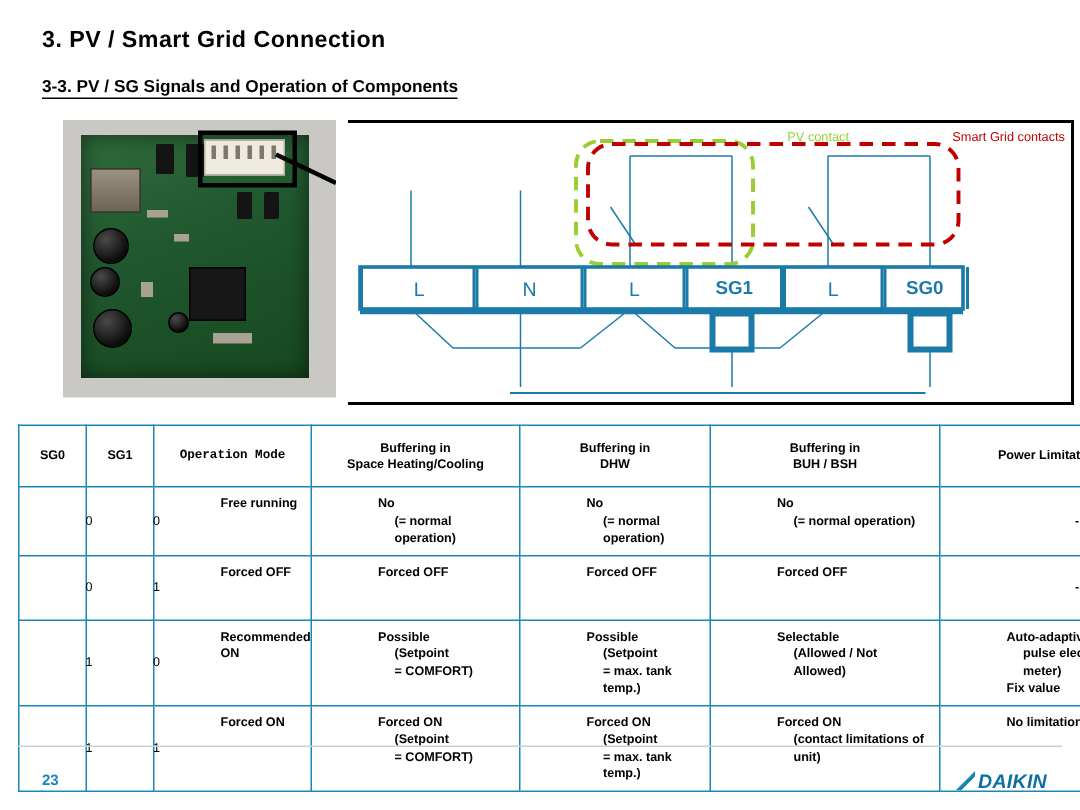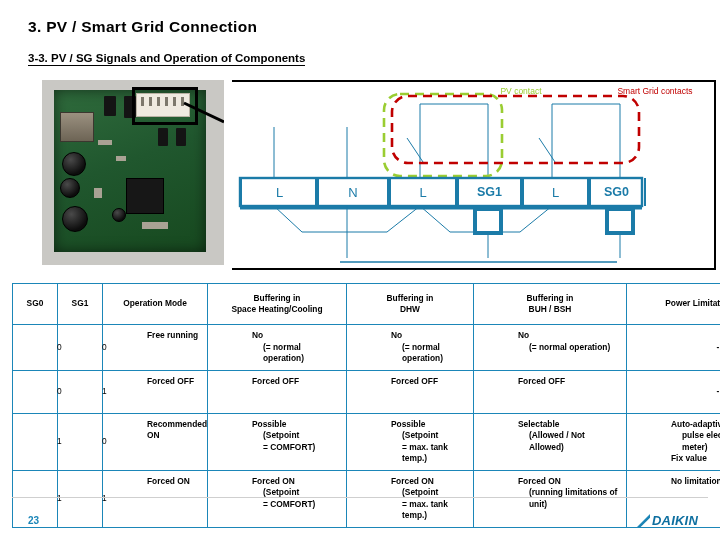--- a/index.html
+++ b/index.html
@@ -47,22 +47,22 @@
 
   
   #diagram{
     position:absolute;left:232px;top:80px;width:482px;height:186px;
     background:#ffffff;border:2.5px solid #000;border-left:none;
   }
   #diagram-svg{position:absolute;left:0;top:0;}
 
   .dlabel{position:absolute;font-size:9px;color:#29ABE2;text-align:center;line-height:12px;}
   #lbl-230v{left:60px;top:23px;width:96px;font-size:9.5px;}
-  #lbl-pv{left:244px;top:3px;width:90px;color:#9ACD32;font-size:8.5px;text-align:center;}
-  #lbl-sg{left:368px;top:3px;width:110px;color:#C00000;font-size:8.5px;text-align:center;}
+  #lbl-pv{left:244px;top:3px;width:90px;color:#9ACD32;font-size:8.5px;text-align:right;}
+  #lbl-sg{left:368px;top:3px;width:110px;color:#C00000;font-size:8.5px;text-align:right;}
 
   .term-cell{
     position:absolute;top:96px;height:28px;
     border-left:2px solid #1B7BA8;border-right:2px solid #1B7BA8;
     display:flex;align-items:center;justify-content:center;
     font-size:12.5px;font-weight:bold;color:#1B7BA8;
   }
   .term-cell.plain{font-weight:normal;font-size:13px;}
 
   
@@ -84,21 +84,21 @@
   #op-table thead th{
     text-align:center;
     vertical-align:middle;
     padding:7px 4px;
     height:26px;
   }
   #op-table tbody td{height:32px;padding-left:44px;}
   #op-table tbody td.ctr{text-align:center;vertical-align:middle;font-weight:normal;}
   #op-table tbody td.dash{text-align:center;vertical-align:middle;}
   #op-table .c0,#op-table .c1{width:36px;}
-  #op-table .c2{width:96px;}
+  #op-table .c2{width:96px;font-family:Liberation Mono, monospace;}
   #op-table .c3{width:130px;}
   #op-table .c4{width:118px;}
   #op-table .c5{width:144px;}
   #op-table .c6{width:136px;}
   .sub{display:block;font-weight:bold;margin-left:11px;}
 
   
   #footer-rule{
     position:absolute;left:12px;top:497px;width:696px;height:0;
     border-top:1px solid #cfcfcf;
@@ -290,21 +290,21 @@
         <span class="sub">(Setpoint</span>
         <span class="sub"> = COMFORT)</span>
       </td>
       <td>
         <span>Forced ON</span>
         <span class="sub">(Setpoint</span>
         <span class="sub"> = max. tank temp.)</span>
       </td>
       <td>
         <span>Forced ON</span>
-        <span class="sub">(running limitations of unit)</span>
+        <span class="sub">(contact limitations of unit)</span>
       </td>
       <td>No limitation</td>
     </tr>
   </tbody>
 </table>
 
 <div id="footer-rule"></div>
 <div id="page-number">23</div>
 <div id="daikin-logo">
   <span class="mark"></span>

